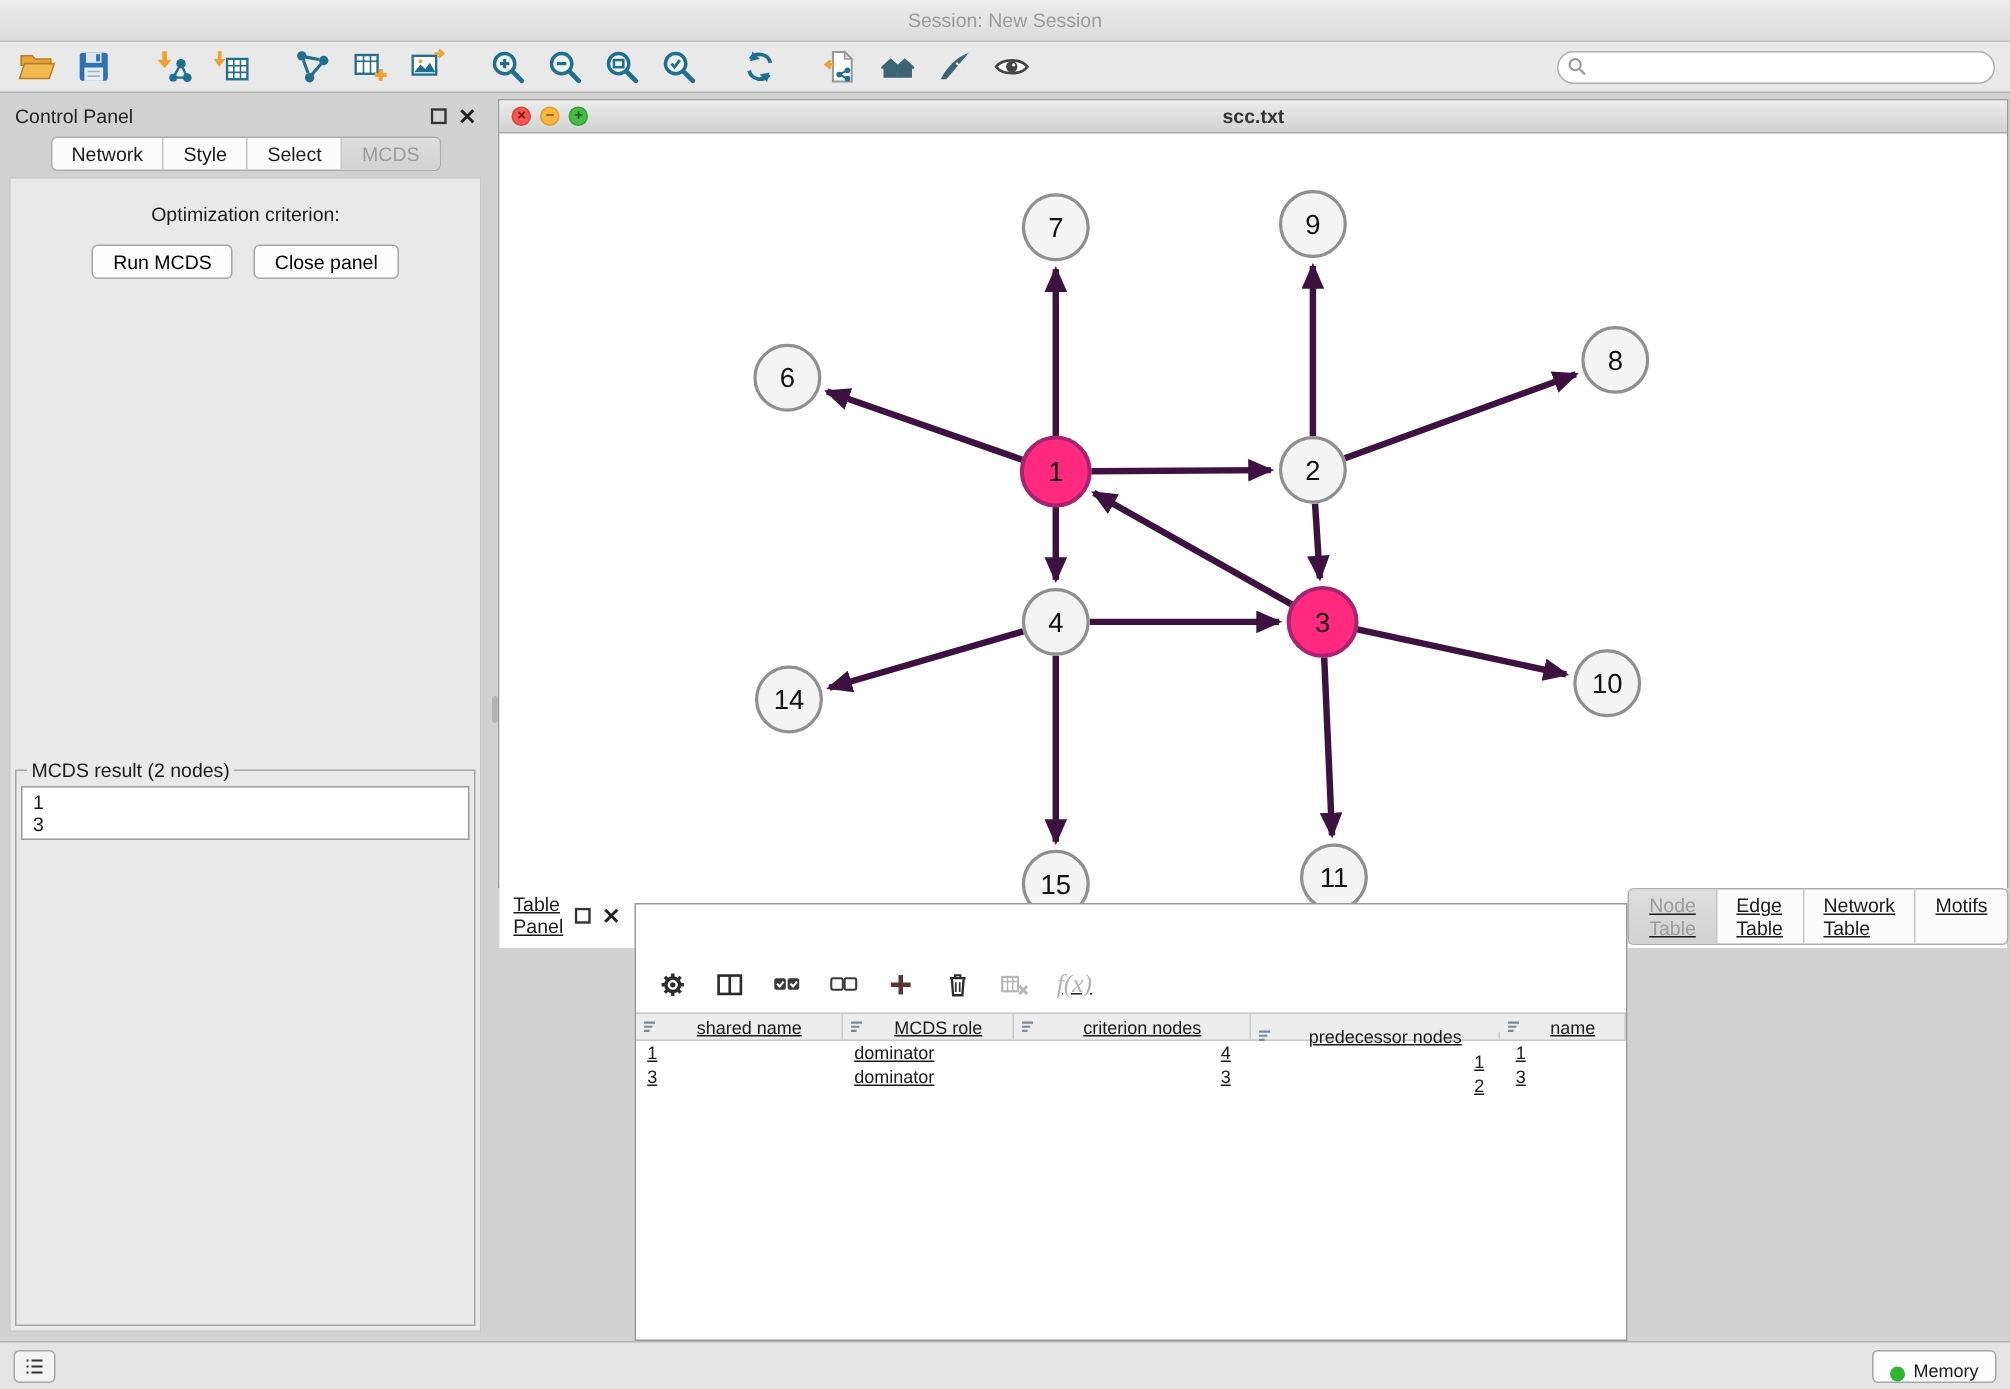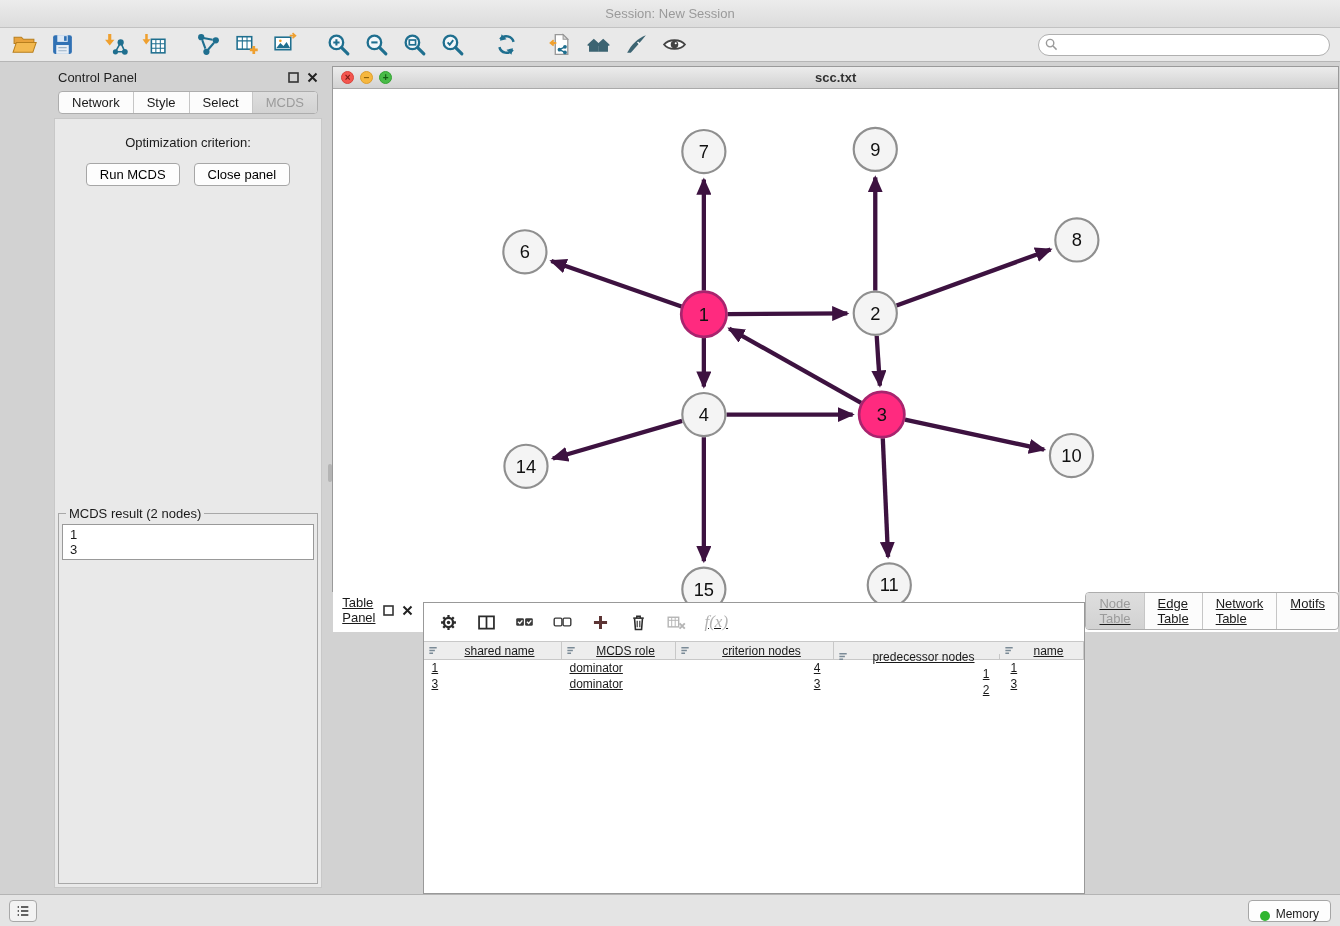--- a/index.html
+++ b/index.html
@@ -14,21 +14,21 @@
   .tgroup { display:flex; align-items:center; gap:10px; margin-right:26px; }
   .tbtn { width:28px; height:28px; display:flex; align-items:center; justify-content:center; }
   .tbtn svg { width:25px; height:25px; }
   .tb-spacer { flex:1; }
   .search-wrap { position:relative; width:292px; height:22px; }
   .search-wrap input { width:100%; height:22px; border:1px solid #b0b0b0; border-radius:11px;
                        background:#fff; padding:0 8px 0 24px; font-size:12px; outline:none; }
   .search-glyph { position:absolute; left:7px; top:4px; width:13px; height:13px; }
 
   
-  .content { display:flex; height:832px; padding-top:4px;padding-left:48px; }
+  .content { display:flex; height:832px; padding-top:4px; }
   .v-divider { width:6px; display:flex; justify-content:center; }
   .v-handle { margin-top:398px; width:4px; height:18px; background:#b4b4b4; border-radius:2px; }
 
   
   .control-panel { width:400px; display:flex; flex-direction:column; padding:0 0 6px 0; }
   .cp-header { height:22px; display:flex; align-items:center; padding:0 10px; gap:8px; }
   .cp-title { flex:1; font-size:13px; color:#222; }
   .mini-icon { width:11px; height:11px; display:inline-block; }
   .cp-tabs { display:flex; justify-content:center; margin:3px 0 0 0; }
   .seg { display:inline-flex; border:1px solid #adadad; border-radius:4px; background:#fcfcfc; overflow:hidden; }
@@ -61,21 +61,21 @@
   .tl-min   { background:#f6b73f; border:1px solid #dd9e2e; color:#8a5d08; }
   .tl-zoom  { background:#48bb47; border:1px solid #35a234; color:#135c13; }
   .net-canvas { flex:1; background:#fff; }
   .net-canvas svg { width:100%; height:100%; display:block; }
 
   
   .table-panel { flex:1; display:flex; flex-direction:row; margin-top:8px;text-decoration:underline; }
   .tp-header { height:20px; display:flex; align-items:center; padding:0 10px; gap:8px; }
   .tp-title { flex:1; font-size:13px; }
   .tp-box { flex:1; margin-top:2px; border:1px solid #999; background:#fff; display:flex; flex-direction:column; }
-  .tp-toolbar { height:38px; display:flex; align-items:center; gap:17px; padding:0 14px; }
+  .tp-toolbar { height:38px; display:flex; align-items:center; gap:17px; padding:0 14px;margin-top:34px; }
   .tp-toolbar svg { width:21px; height:21px; }
   .fx-label { font-family:"Liberation Serif", serif; font-style:italic; font-size:17px; color:#b3b3b3; }
   .thead { display:flex; height:19px; background:#ededed; border-top:1px solid #c8c8c8;
            border-bottom:1px solid #c8c8c8; font-size:12px; }
   .th { display:flex; align-items:center; border-right:1px solid #c8c8c8; padding:0 4px; }
   .th .lbl { flex:1; text-align:center; }
   .th svg { width:11px; height:11px; margin-right:2px; flex:none; }
   .c0 { width:138px; } .c1 { width:114px; } .c2 { width:158px; } .c3 { width:166px;margin-top:12px; } .c4 { width:84px; }
   .trow { display:flex; height:16px; font-size:12px; align-items:center; }
   .tcell { display:block; }

